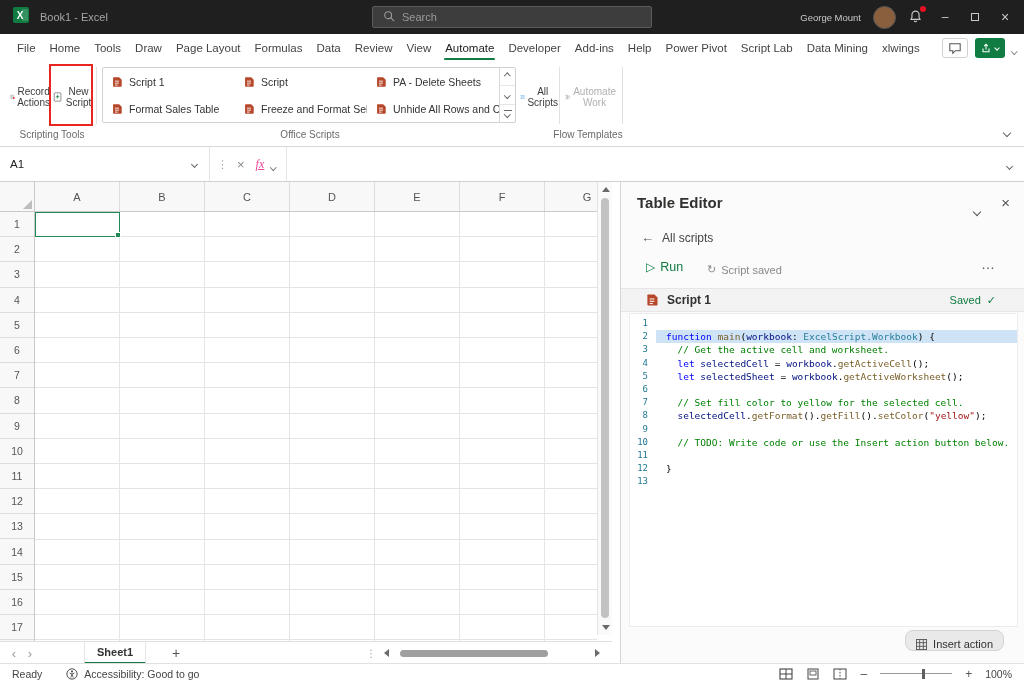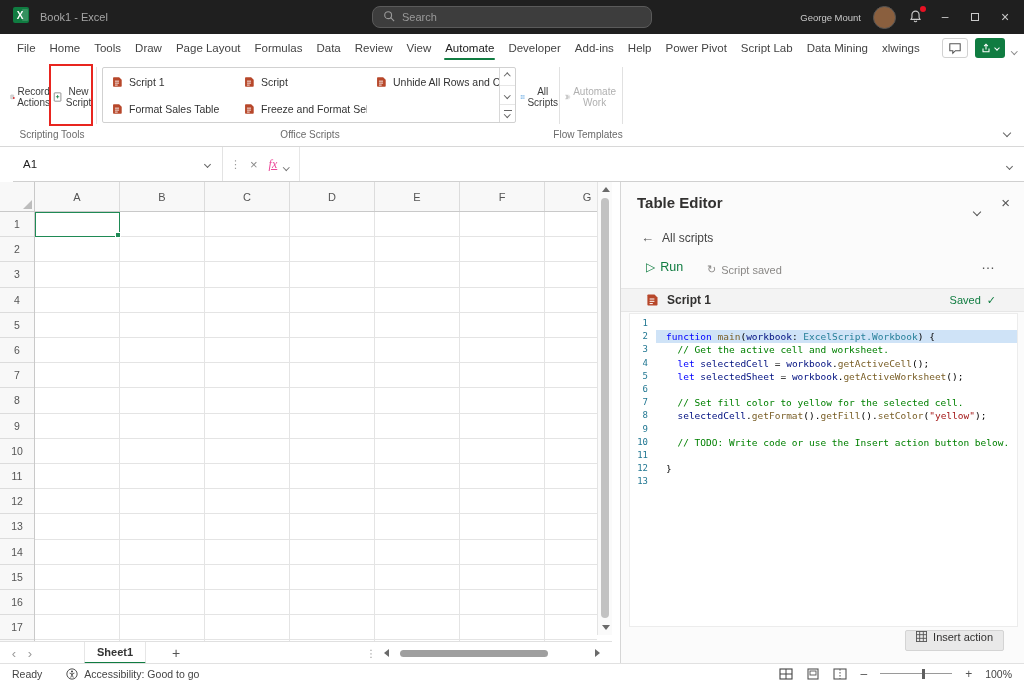--- a/index.html
+++ b/index.html
@@ -8,21 +8,21 @@
     width:1024px; height:683px; position:relative; overflow:hidden;
     font-family:"Liberation Sans", sans-serif; background:#fff; color:#333;
   }
   .cv { display:inline-block; width:6px; height:6px; border-right:1.3px solid currentColor; border-bottom:1.3px solid currentColor; transform:rotate(45deg); }
   .cv.up { transform:rotate(-135deg); }
 
   
   .titlebar { position:absolute; top:0; left:0; right:0; height:34px; background:#1f1f1f; display:flex; align-items:center; }
   .tb-left { display:flex; align-items:center; gap:10px; margin-left:12px; }
   .tb-title { font-size:11px; color:#a6a6a6; }
-  .searchbox { position:absolute; left:50%; top:6px; transform:translateX(-50%); width:280px; height:22px; background:#3d3d3d; border:1px solid #5a5a5a; border-radius:8px; display:flex; align-items:center; gap:7px; padding:0 10px; }
+  .searchbox { position:absolute; left:50%; top:6px; transform:translateX(-50%); width:280px; height:22px; background:#3d3d3d; border:1px solid #5a5a5a; border-radius:2px; display:flex; align-items:center; gap:7px; padding:0 10px; }
   .searchbox span { font-size:11px; color:#9a9a9a; }
   .tb-right { position:absolute; right:10px; top:0; height:34px; display:flex; align-items:center; gap:12px; }
   .tb-user { font-size:9.5px; color:#c9c9c9; }
   .avatar { width:23px; height:23px; border-radius:50%; background:radial-gradient(circle at 40% 35%, #d8b08a 0 40%, #8a5f3e 75%, #4e3categorical520 100%); background-color:#8a5f3e; border:1px solid #555; }
   .bellwrap { position:relative; display:inline-block; width:16px; height:16px; }
   .belldot { position:absolute; top:-3px; right:-2px; width:6px; height:6px; border-radius:50%; background:#e81123; }
   .wbtn { color:#c9c9c9; font-size:12px; width:18px; text-align:center; cursor:default; }
   .restore-glyph { display:inline-block; width:8px; height:8px; border:1px solid #c9c9c9; }
 
   
@@ -51,21 +51,21 @@
   .galscroll { width:16px; border-left:1px solid #d8d8d8; display:flex; flex-direction:column; }
   .gsbtn { flex:1; display:flex; align-items:center; justify-content:center; color:#666; border-bottom:1px solid #e6e6e6; }
   .gsbtn:last-child { border-bottom:none; }
   .gsbtn .cv { width:4.5px; height:4.5px; }
   .gmore { display:flex; flex-direction:column; align-items:center; }
   .gmore i { display:block; width:8px; border-top:1.2px solid #666; margin-bottom:1.5px; }
   .ribcollapse { position:absolute; right:14px; bottom:6px; color:#666; }
   .highlight-box { position:absolute; left:49px; top:64px; width:44px; height:62px; border:2.5px solid #e8251f; z-index:60; pointer-events:none; }
 
   
-  .fbar { position:absolute; top:147px; left:0; right:0; height:35px; background:#fff; border-bottom:1px solid #d0d0d0; display:flex; align-items:center;margin-left:13px; }
+  .fbar { position:absolute; top:147px; left:0; right:0; height:35px; background:#fff; border-bottom:1px solid #d0d0d0; display:flex; align-items:center; }
   .namebox { width:210px; height:100%; border-right:1px solid #e3e3e3; display:flex; align-items:center; position:relative; }
   .namebox .nval { margin-left:10px; font-size:11.5px; color:#222; }
   .namebox .cv { position:absolute; right:12px; color:#666; }
   .fdots { color:#9a9a9a; font-size:11px; margin-left:7px; }
   .fcancel { color:#8a8a8a; font-size:13px; margin-left:9px; }
   .fx { font-size:12px; color:#ec4899; margin-left:11px;text-decoration:underline; }
   .fx i { font-family:"Liberation Serif", serif; }
   .fchev { color:#777; margin-left:7px; }
   .finput { flex:1; height:100%; border-left:1px solid #e6e6e6; margin-left:10px; font-size:11.5px; display:flex; align-items:center; padding-left:6px; color:#222; }
   .fexpand { color:#666; margin:0 12px; }
@@ -120,21 +120,21 @@
   .scriptrow .sname { margin-left:8px; font-size:12px; font-weight:700; color:#323130; }
   .scriptrow .scricon2 { width:14px; height:14px; margin-left:24px; }
   .savedwrap { margin-left:auto; margin-right:28px; display:flex; align-items:center; gap:6px; font-size:11px; color:#107c41; }
   .codearea { position:absolute; left:8px; right:6px; top:131px; bottom:36px; background:#fff; border:1px solid #ececec; overflow:hidden; padding-top:3px; }
   .cl { display:flex; height:13.2px; line-height:13.2px; font-family:"DejaVu Sans Mono", monospace; font-size:9.5px; }
   .cl .ln { flex:0 0 26px; width:26px; text-align:right; padding-right:8px; color:#237893; font-size:9px; }
   .cl .lc { flex:1; white-space:pre; padding-left:10px; color:#000; }
   .cl.hl .lc { background:#cfe3f7; }
   .c-kw { color:#0000ff; } .c-cm { color:#008000; } .c-st { color:#a31515; }
   .c-ty { color:#267f99; } .c-fn { color:#795e26; } .c-vr { color:#001080; } .c-pl { color:#000; }
-  .insertbtn { position:absolute; right:20px; bottom:12px; height:21px; background:#e9e9e9; border:1px solid #d4d4d4; border-radius:2px; display:flex; align-items:flex-start; gap:6px; padding:0 10px; font-size:11px; color:#323130; }
+  .insertbtn { position:absolute; right:20px; bottom:12px; height:21px; background:#e9e9e9; border:1px solid #d4d4d4; border-radius:8px; display:flex; align-items:flex-end; gap:6px; padding:0 10px; font-size:11px; color:#323130; }
 
   
   .statusbar { position:absolute; bottom:0; left:0; right:0; height:20px; background:#fff; border-top:1px solid #e1e1e1; display:flex; align-items:center; font-size:10.5px; color:#444; }
   .sb-ready { margin-left:12px; }
   .sb-access { margin-left:24px; display:flex; align-items:center; gap:6px; }
   .sb-right { margin-left:auto; display:flex; align-items:center; gap:13px; margin-right:12px; }
   .viewicon { display:flex; align-items:center; }
   .zoomglyph { font-size:12px; color:#555; }
   .zslider { position:relative; width:72px; height:12px; }
   .ztrack { position:absolute; left:0; right:0; top:5.2px; height:1.6px; background:#9a9a9a; }
@@ -265,20 +265,27 @@
           </div>
           <div class="galitem">
             <svg class="scricon" viewBox="0 0 14 14">
               <path d="M3.2 1.5h6.3l3 3v7.2c0 .5-.4.8-.8.8H3.2c-.5 0-.8-.4-.8-.8V2.3c0-.5.3-.8.8-.8z" fill="#b7472a"></path>
               <path d="M4.6 6h4.8M4.6 8.3h4.8M4.6 10.6h3.2" stroke="#fff" stroke-width="1" fill="none"></path>
             </svg>
             <span>Freeze and Format Sel...</span>
           </div>
         </div>
         <div class="galcol">
+          <div class="galitem">
+            <svg class="scricon" viewBox="0 0 14 14">
+              <path d="M3.2 1.5h6.3l3 3v7.2c0 .5-.4.8-.8.8H3.2c-.5 0-.8-.4-.8-.8V2.3c0-.5.3-.8.8-.8z" fill="#b7472a"></path>
+              <path d="M4.6 6h4.8M4.6 8.3h4.8M4.6 10.6h3.2" stroke="#fff" stroke-width="1" fill="none"></path>
+            </svg>
+            <span>PA - Delete Sheets</span>
+          </div>
           <div class="galitem">
             <svg class="scricon" viewBox="0 0 14 14">
               <path d="M3.2 1.5h6.3l3 3v7.2c0 .5-.4.8-.8.8H3.2c-.5 0-.8-.4-.8-.8V2.3c0-.5.3-.8.8-.8z" fill="#b7472a"></path>
               <path d="M4.6 6h4.8M4.6 8.3h4.8M4.6 10.6h3.2" stroke="#fff" stroke-width="1" fill="none"></path>
             </svg>
             <span>Unhide All Rows and C...</span>
           </div>
         </div>
       </div>
     <div class="galscroll">

